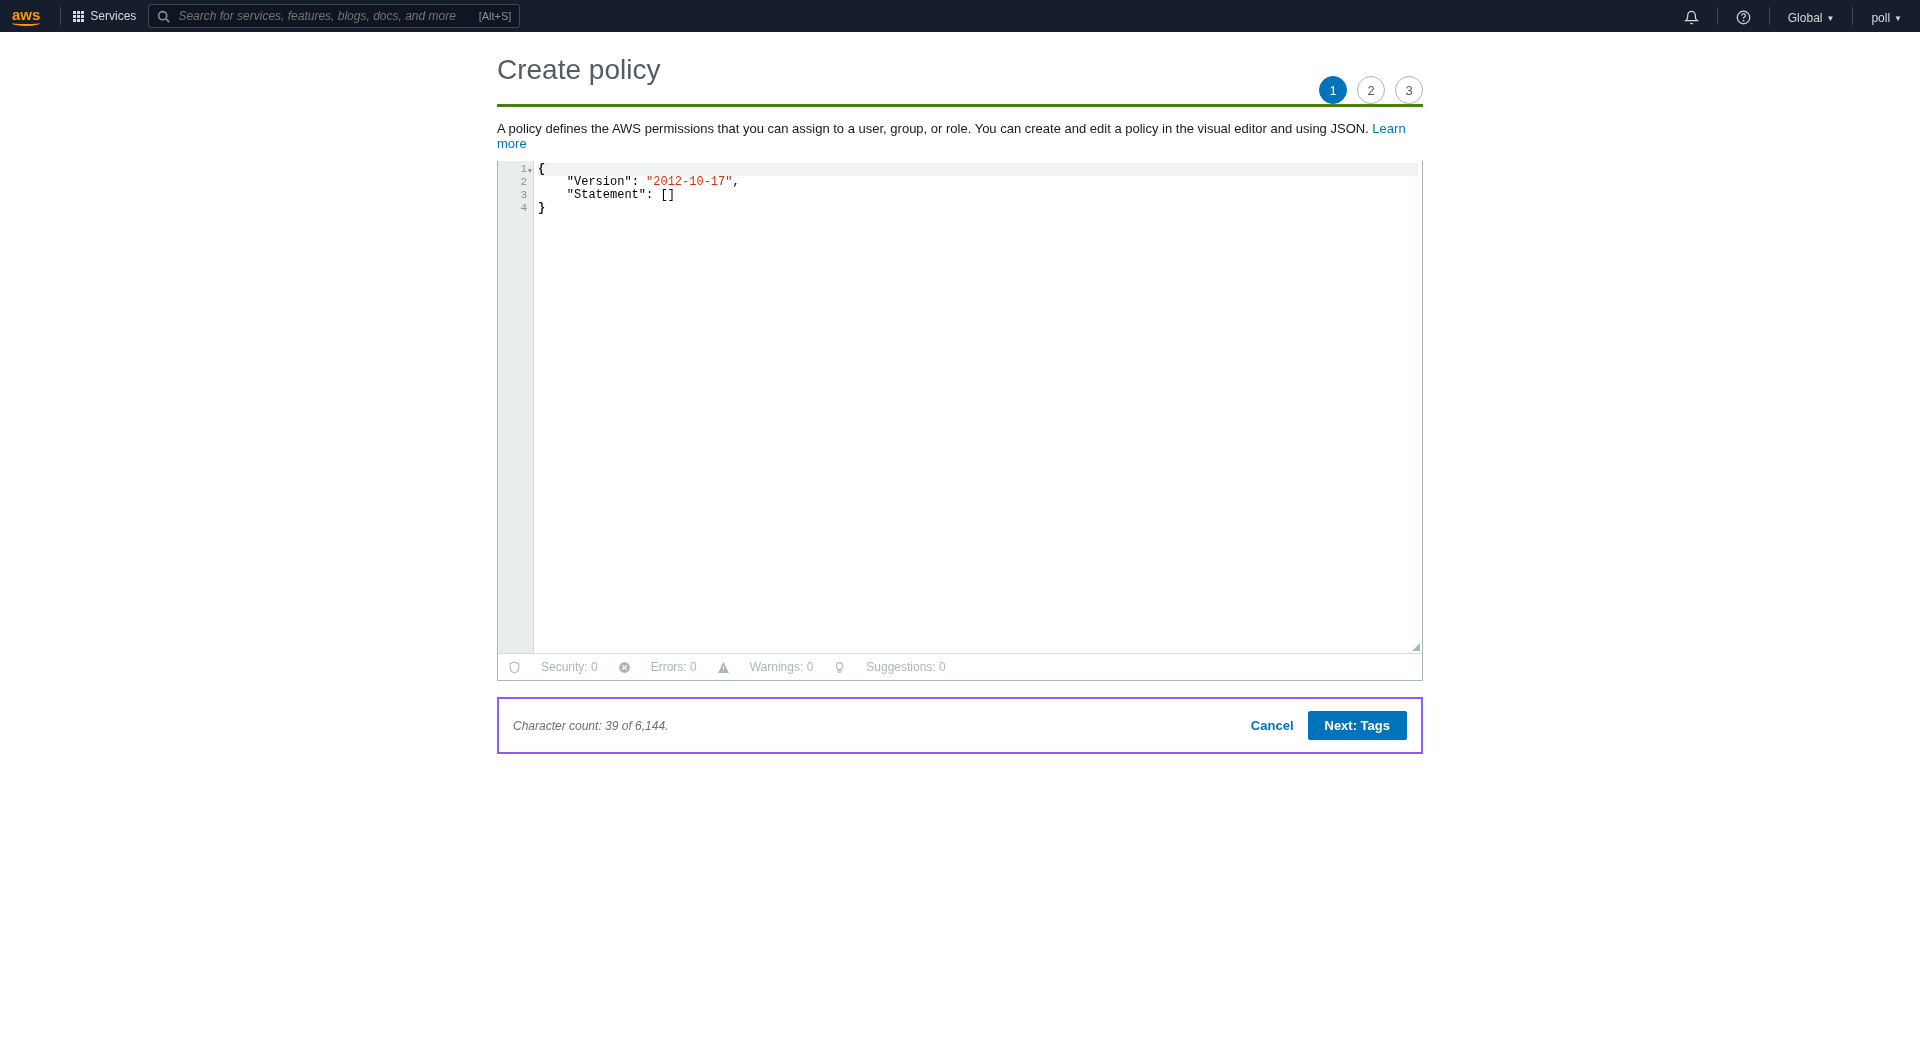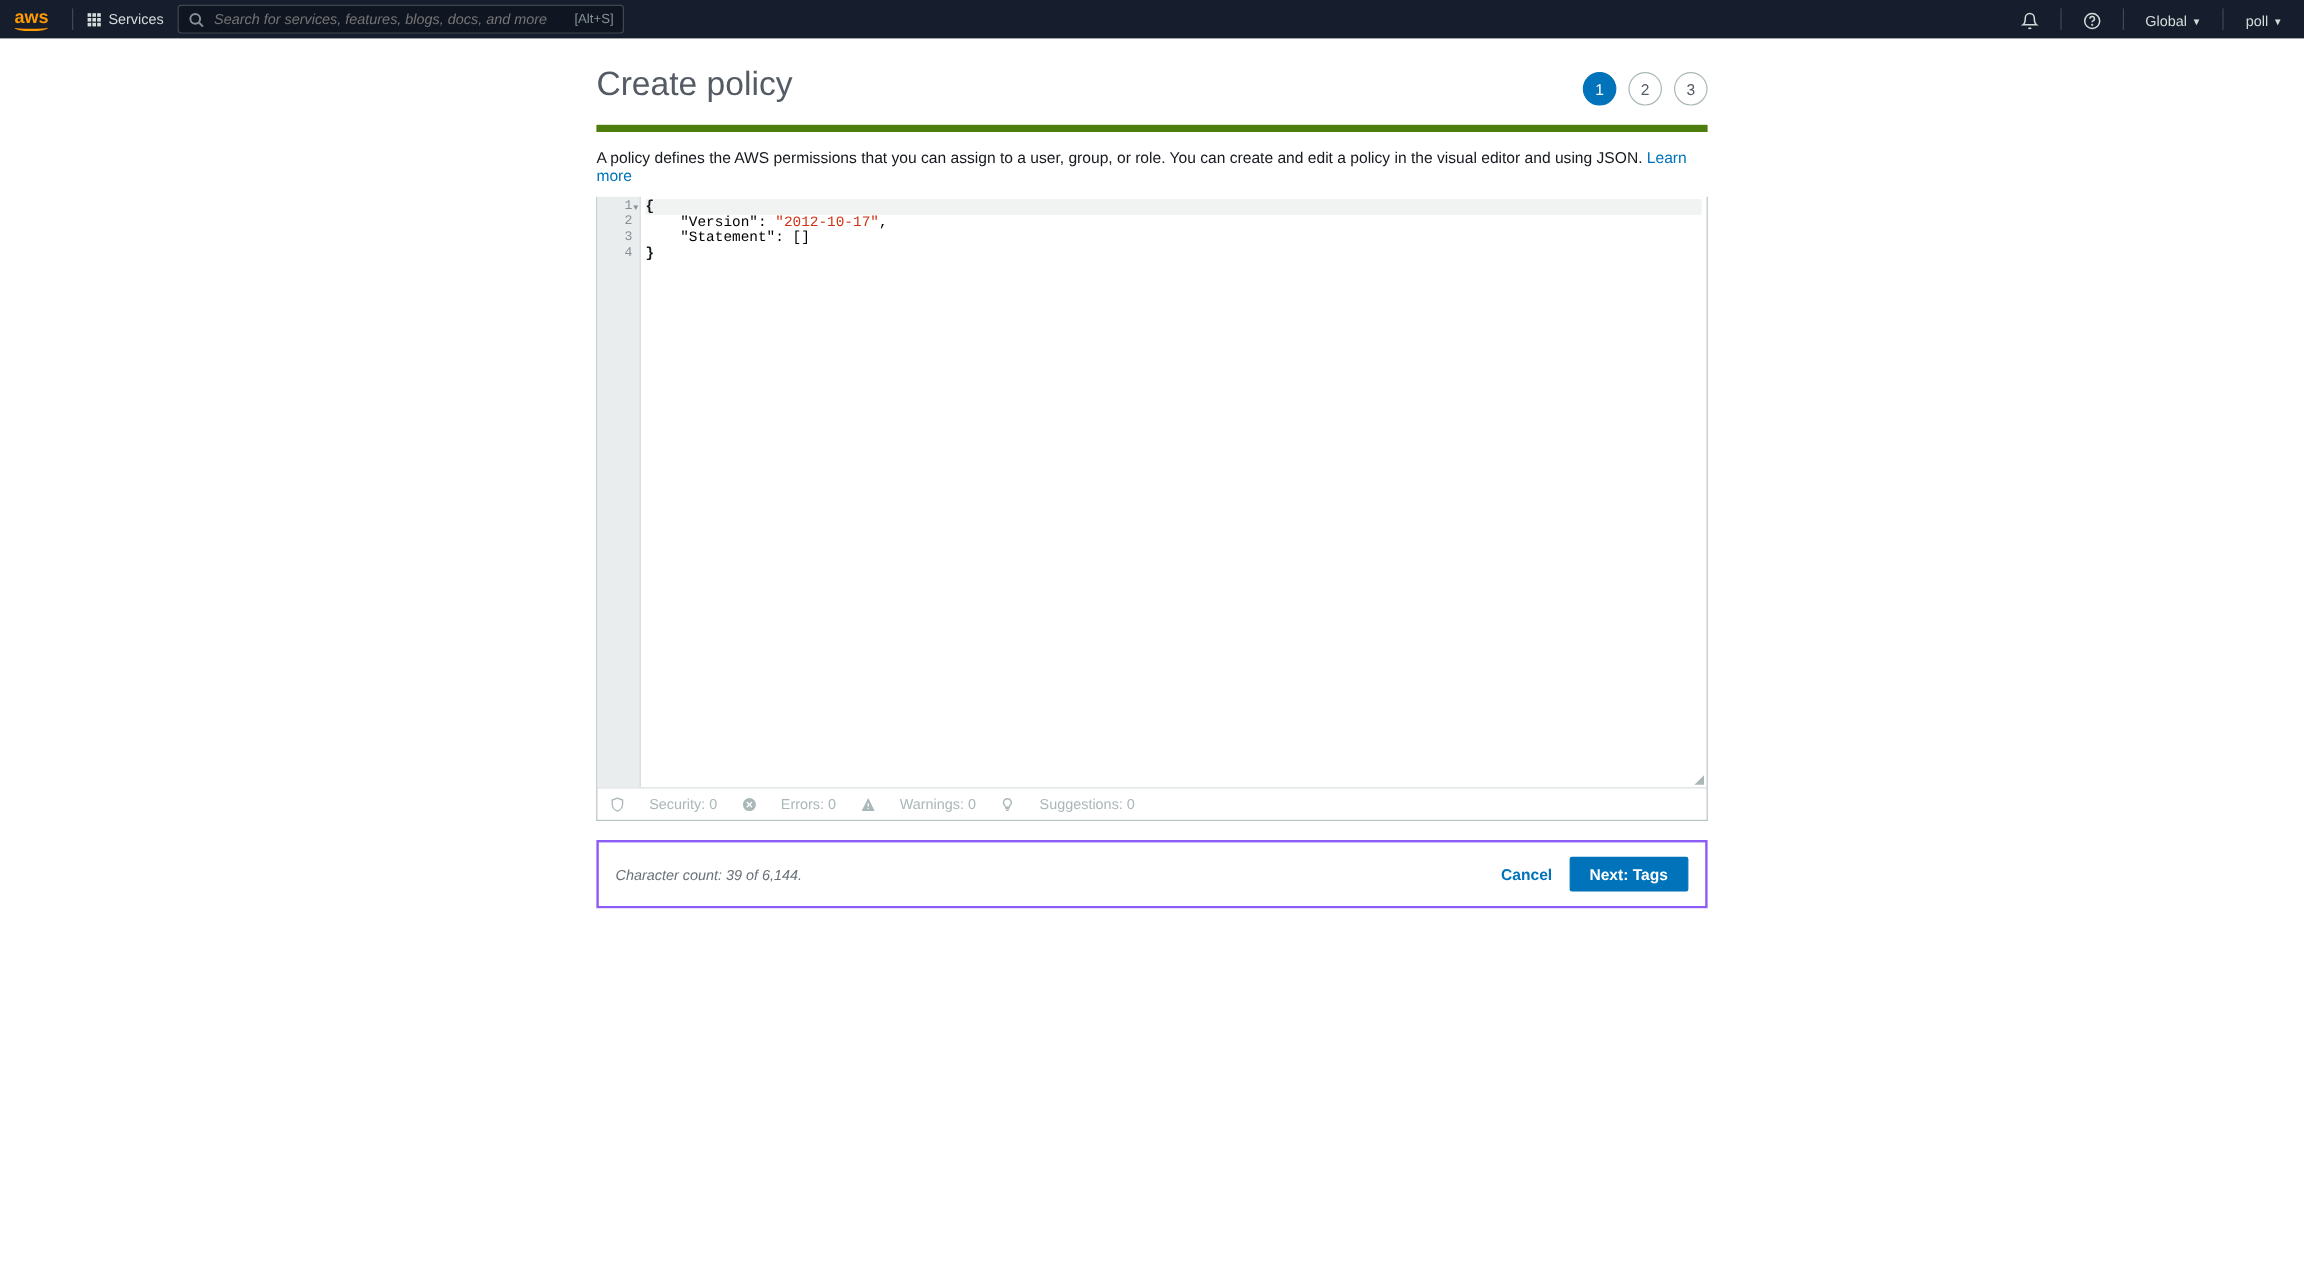--- a/index.html
+++ b/index.html
@@ -18,21 +18,21 @@
 .topnav .search .kbd { font-size: 11px; color: #879196; font-style: normal; }
 .topnav .right { margin-left: auto; display: flex; align-items: flex-end; }
 .topnav .right .icon-btn { color: #d5dbdb; padding: 0 6px; cursor: pointer; display: flex; align-items: center; }
 .topnav .right .text-btn { color: #d5dbdb; font-size: 12px; padding: 0 6px; cursor: pointer; display: flex; align-items: center; gap: 4px; }
 .topnav .caret { font-size: 8px; }
 
 
 .container { max-width: 926px; margin: 0 auto; padding: 12px 0 0; }
 .page-title { font-size: 28px; font-weight: 400; color: #545b64; padding: 10px 0 18px; }
 .steps { margin-left: auto; display: flex; gap: 10px; }
-.header-row { display: flex; align-items: center; border-bottom: 6px solid #4d7c0f; }
+.header-row { display: flex; align-items: flex-end; border-bottom: 3px solid #4d7c0f; }
 .step { width: 28px; height: 28px; border-radius: 50%; border: 1px solid #aab7b8; display: flex; align-items: center; justify-content: center; font-size: 13px; color: #545b64; background: #fff; }
 .step.active { background: #0073bb; border-color: #0073bb; color: #fff; }
 
 .intro { padding: 14px 0 10px; font-size: 13px; color: #16191f; }
 .intro a { color: #0073bb; text-decoration: none; }
 
 .tabs-row { display: flex; align-items: flex-end; border-bottom: 1px solid #aab7b8; margin-top: 8px; }
 .tab { padding: 8px 14px; font-size: 13px; border: 1px solid #aab7b8; border-bottom: none; background: #eaeded; color: #16191f; cursor: pointer; margin-right: -1px; position: relative; }
 .tab.active { background: #fff; border-bottom: 1px solid #fff; margin-bottom: -1px; z-index: 2; font-weight: 700; }
 .tab.json-highlight { outline: 3px solid #b0272f; outline-offset: -1px; }

